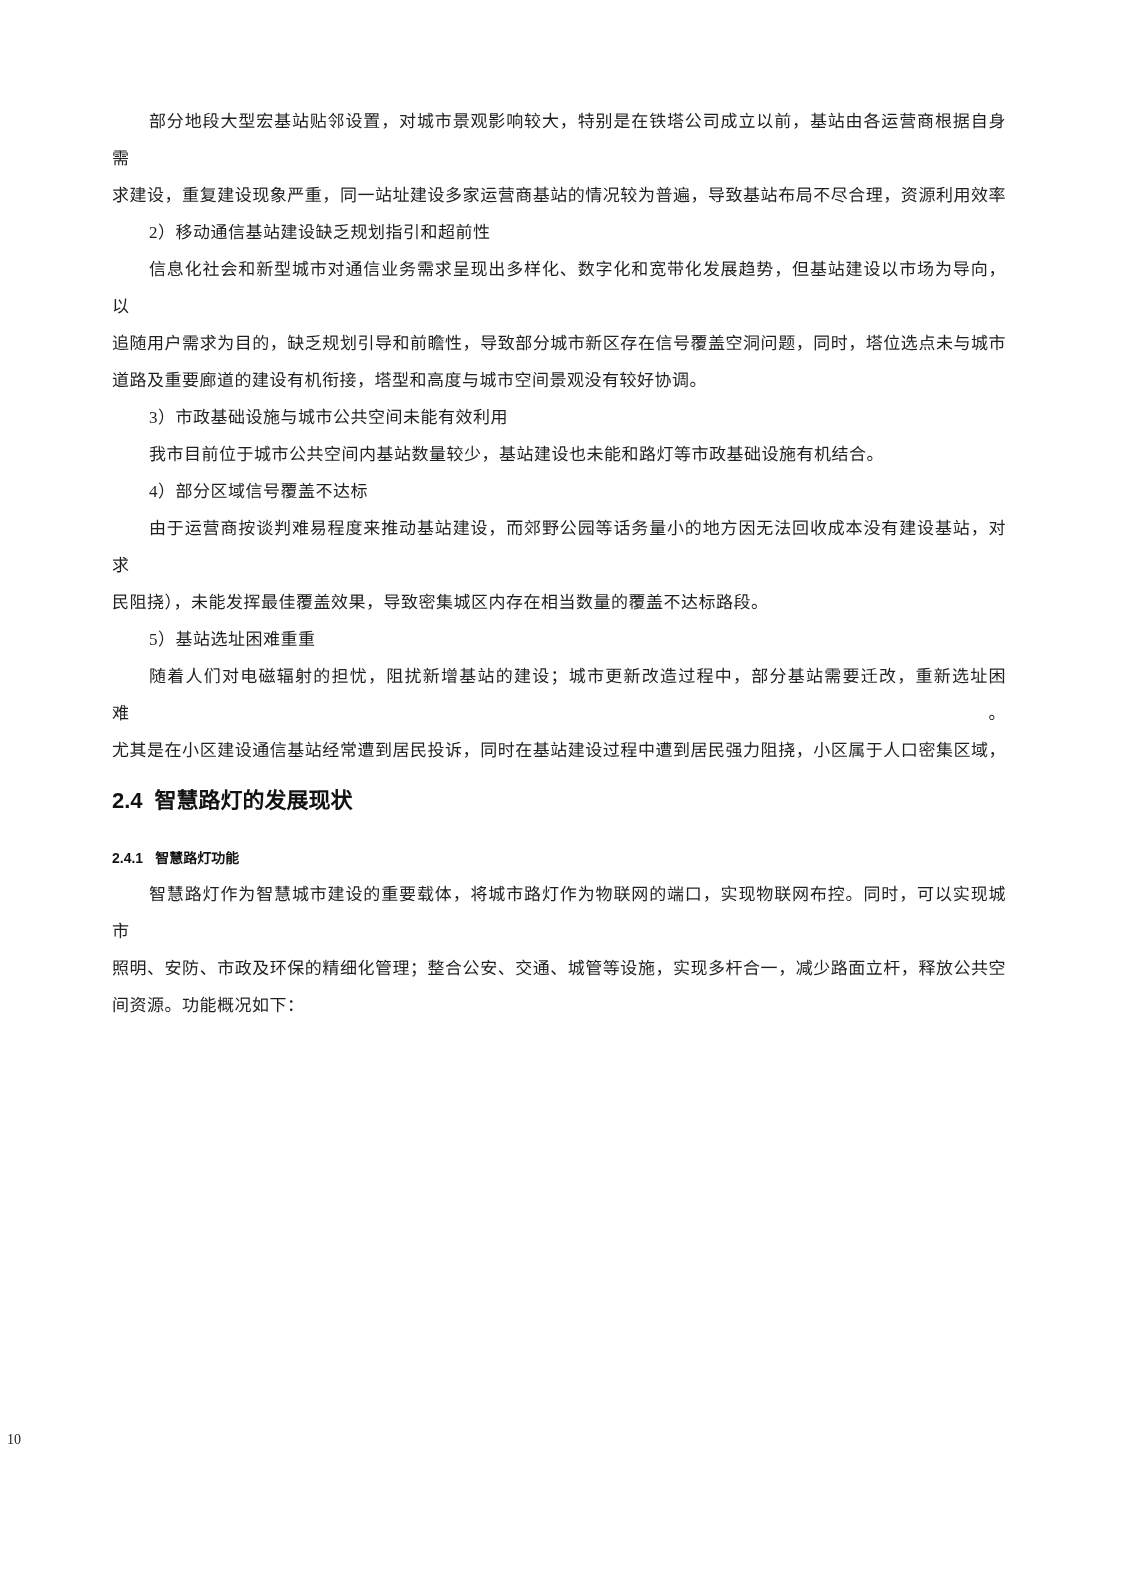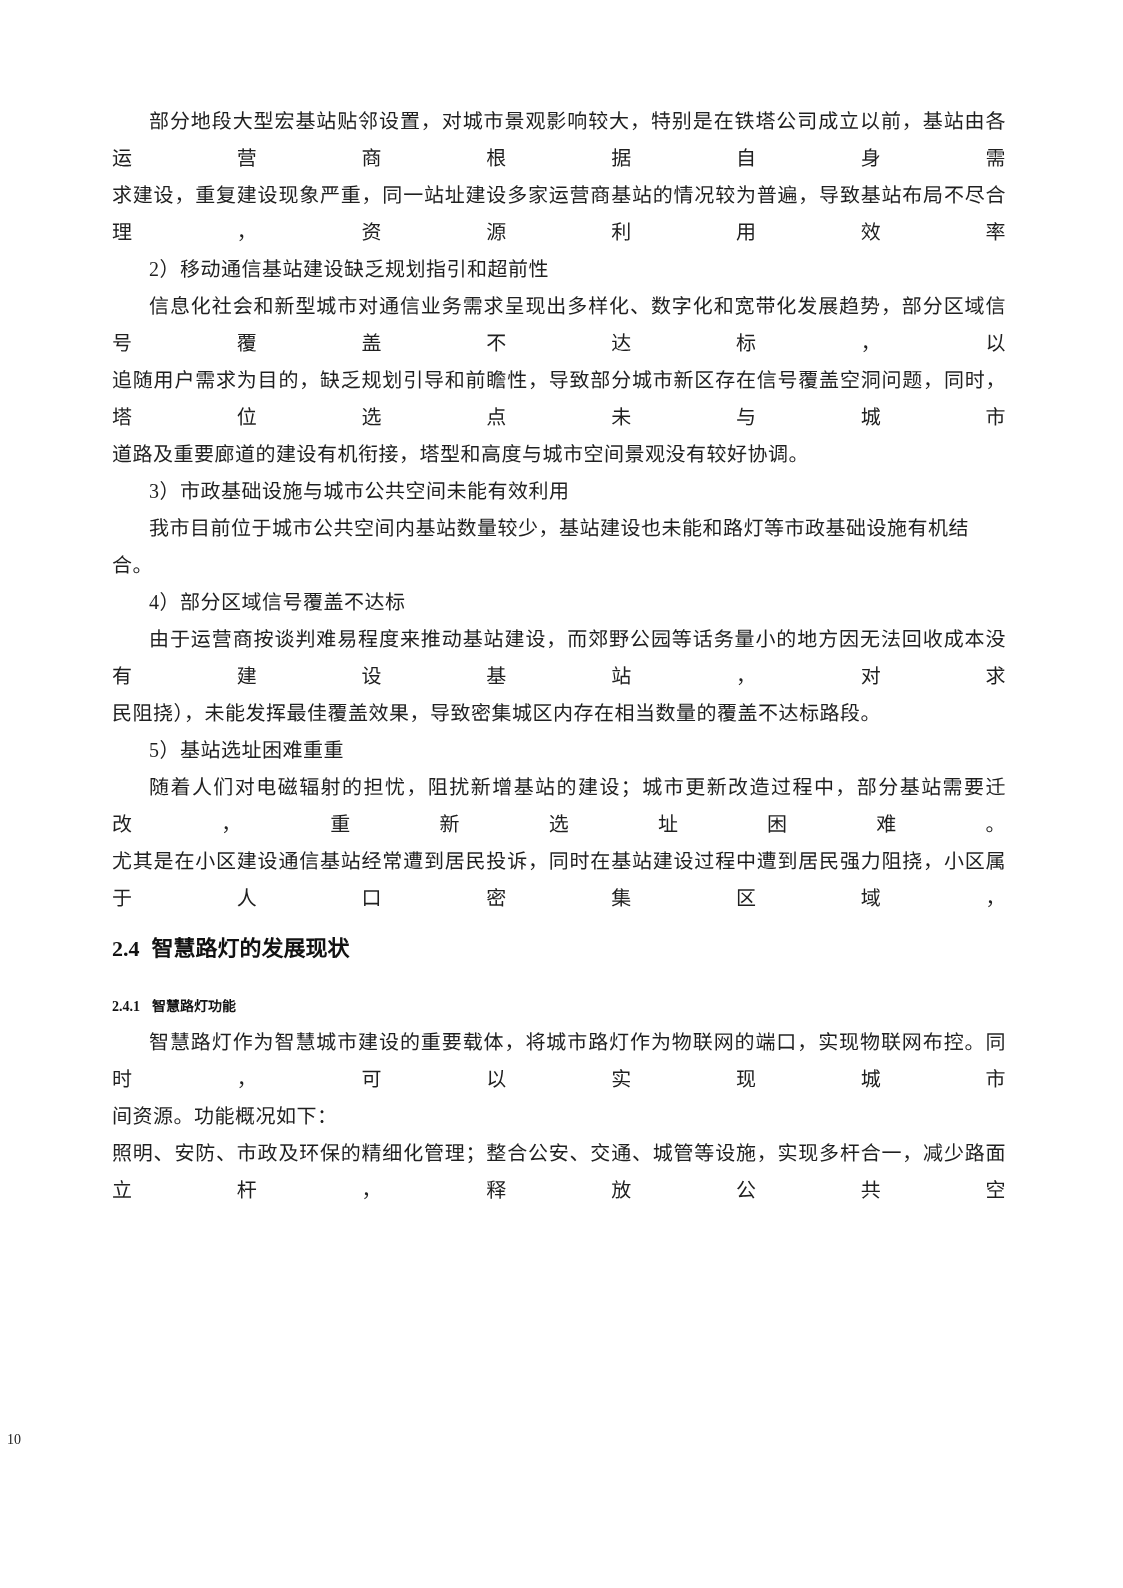--- a/index.html
+++ b/index.html
@@ -18,21 +18,21 @@
     color: #1f1f1f;
   }
   .content {
     position: absolute;
     left: 112px;
     top: 103px;
     width: 894px;
   }
   .para { margin: 0; }
   .line {
-    font-size: 20px;
+    font-size: 17px;
     line-height: 37px;
     letter-spacing: 0.5px;
     white-space: normal;
   }
   
   .line.fill {
     text-align: justify;
     text-align-last: justify;
     text-justify: inter-character;
   }
@@ -47,21 +47,21 @@
     color: #121212;
   }
   .h2 {
     margin-top: 20px;
     font-size: 14px;
     line-height: 34px;
     font-weight: bold;
     color: #121212;
   }
   .h1 .hnum, .h2 .hnum {
-    font-family: Liberation Serif, serif;
+    font-family: Liberation Sans, sans-serif;
     margin-right: 12px;
     font-weight: bold;
   }
   .h1 .htxt, .h2 .htxt {
     font-family: "Liberation Sans", "DejaVu Sans", sans-serif;
     font-weight: bold;
     text-align: right;
   }
   .para.after-heads { }
   .page-number {
@@ -80,21 +80,21 @@
 <body>
 
 <div class="page">
   <div class="content" id="content">
       <div class="para">
         <div class="line first fill">部分地段大型宏基站贴邻设置，对城市景观影响较大，特别是在铁塔公司成立以前，基站由各运营商根据自身需</div>
         <div class="line fill">求建设，重复建设现象严重，同一站址建设多家运营商基站的情况较为普遍，导致基站布局不尽合理，资源利用效率</div>
       </div>
       <div class="line first">2）移动通信基站建设缺乏规划指引和超前性</div>
       <div class="para">
-        <div class="line first fill">信息化社会和新型城市对通信业务需求呈现出多样化、数字化和宽带化发展趋势，部分区域信号覆盖不达标，以</div>
+        <div class="line first fill">信息化社会和新型城市对通信业务需求呈现出多样化、数字化和宽带化发展趋势，但基站建设以市场为导向，以</div>
         <div class="line fill">追随用户需求为目的，缺乏规划引导和前瞻性，导致部分城市新区存在信号覆盖空洞问题，同时，塔位选点未与城市</div>
         <div class="line">道路及重要廊道的建设有机衔接，塔型和高度与城市空间景观没有较好协调。</div>
       </div>
       <div class="line first">3）市政基础设施与城市公共空间未能有效利用</div>
       <div class="para">
         <div class="line first">我市目前位于城市公共空间内基站数量较少，基站建设也未能和路灯等市政基础设施有机结合。</div>
       </div>
       <div class="line first">4）部分区域信号覆盖不达标</div>
       <div class="para">
         <div class="line first fill">由于运营商按谈判难易程度来推动基站建设，而郊野公园等话务量小的地方因无法回收成本没有建设基站，对求</div>
@@ -102,18 +102,18 @@
       </div>
       <div class="line first">5）基站选址困难重重</div>
       <div class="para">
         <div class="line first fill">随着人们对电磁辐射的担忧，阻扰新增基站的建设；城市更新改造过程中，部分基站需要迁改，重新选址困难。</div>
         <div class="line fill">尤其是在小区建设通信基站经常遭到居民投诉，同时在基站建设过程中遭到居民强力阻挠，小区属于人口密集区域，</div>
       </div>
       <div class="h1"><span class="hnum">2.4</span><span class="htxt">智慧路灯的发展现状</span></div>
       <div class="h2"><span class="hnum">2.4.1</span><span class="htxt">智慧路灯功能</span></div>
       <div class="para after-heads">
         <div class="line first fill">智慧路灯作为智慧城市建设的重要载体，将城市路灯作为物联网的端口，实现物联网布控。同时，可以实现城市</div>
+        <div class="line fill">照明、安防、市政及环保的精细化管理；整合公安、交通、城管等设施，实现多杆合一，减少路面立杆，释放公共空</div>
         <div class="line">间资源。功能概况如下：</div>
-        <div class="line fill">照明、安防、市政及环保的精细化管理；整合公安、交通、城管等设施，实现多杆合一，减少路面立杆，释放公共空</div>
       </div>
     </div>
   <div class="page-number">10</div>
 </div>
 
 </body></html>

